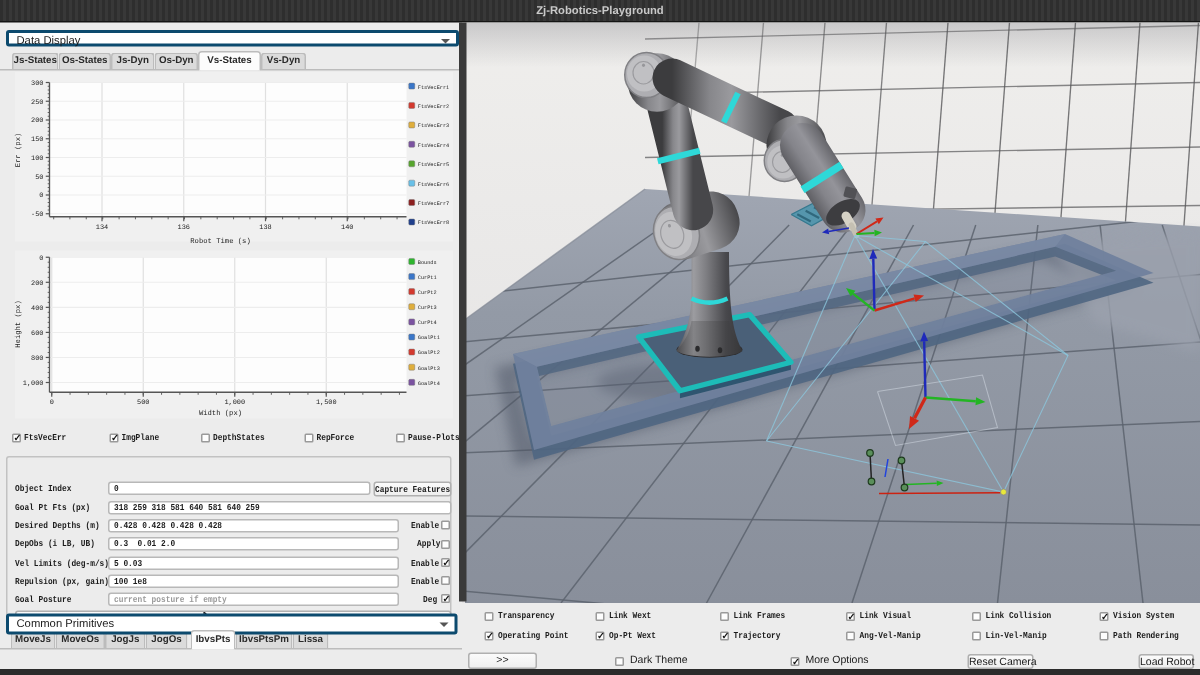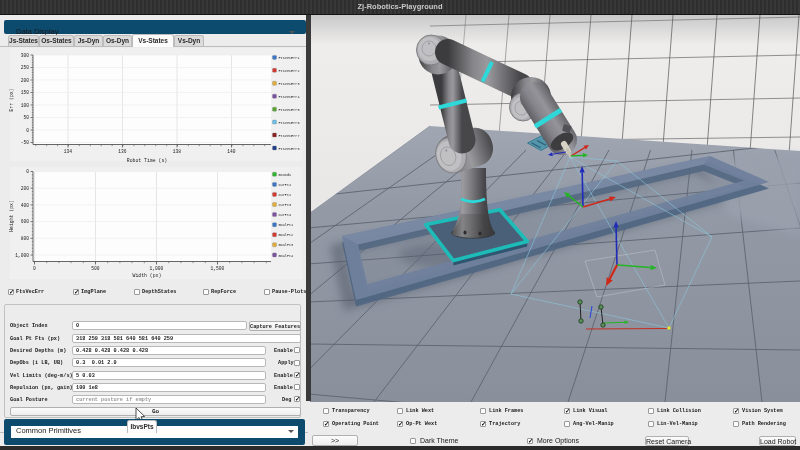--- a/index.html
+++ b/index.html
@@ -1,18 +1,18 @@
 <!DOCTYPE html>
 <html><head><meta charset="utf-8">
 <style>
 *{margin:0;padding:0;box-sizing:border-box}
 html,body{width:800px;height:450px;overflow:hidden;background:#ececec;font-family:"Liberation Sans",sans-serif}
 .abs{position:absolute}
 #titlebar{position:absolute;left:0;top:0;width:800px;height:15px;background:repeating-linear-gradient(90deg,#2e2e2e 0px,#2e2e2e 2px,#383838 2px,#383838 4px);border-bottom:1px solid #151515;color:#c9c9c9;font-size:7.5px;font-weight:bold;text-align:center;line-height:14px}
-.combo{position:absolute;background:#fff;border:7px solid #0c4a6e;border-radius:2px;font-size:7.5px;color:#1a1a1a;padding-left:5px}
+.combo{position:absolute;background:#fff;border:2px solid #0c4a6e;border-radius:2px;font-size:7.5px;color:#1a1a1a;padding-left:5px}
 .combo .arr{position:absolute;right:4px;top:3.5px;width:0;height:0;border-left:3px solid transparent;border-right:3px solid transparent;border-top:3.5px solid #555}
 .tab{position:absolute;background:#dbdbdb;border:1px solid #bcbcbc;border-bottom:none;border-radius:2.5px 2.5px 0 0;font-size:6.5px;font-weight:bold;color:#2a2a2a;text-align:center;white-space:nowrap;overflow:hidden}
 .tab.active{background:#fcfcfc;z-index:3}
 .tabline{position:absolute;height:1px;background:#bcbcbc}
 .mono{font-family:"Liberation Mono",monospace}
 .cb{position:absolute;width:6px;height:6px;background:#fdfdfd;border:1px solid #9a9a9a;border-radius:1px}
 .cb.on:after{content:"\2713";position:absolute;left:0px;top:-2px;font-size:6.5px;color:#111;font-weight:bold}
 .cblab{position:absolute;font-family:"Liberation Mono",monospace;font-size:6px;font-weight:bold;color:#1a1a1a;white-space:nowrap;transform:scaleX(0.87);transform-origin:0 0}
 .field{position:absolute;background:#fff;border:1px solid #b8b8b8;border-radius:2px;font-family:"Liberation Mono",monospace;font-size:6px;font-weight:bold;color:#1a1a1a;line-height:6.5px;padding:1px 0 0 3px;white-space:pre;overflow:hidden}
 .field span{display:inline-block;transform:scaleX(0.87);transform-origin:0 0}
@@ -279,21 +279,21 @@
     <path d="M1,0 L1,12 L4,9.5 L6.2,14.5 L8.2,13.6 L6,8.8 L9.6,8.4 Z" fill="#fff" stroke="#222" stroke-width="0.8"></path>
   </svg>
 <div class="tab" style="left:7px;top:421px;width:30px;height:11px;line-height:10px">MoveJs</div>
 <div class="tab" style="left:37px;top:421px;width:33px;height:11px;line-height:10px">MoveOs</div>
 <div class="tab" style="left:70px;top:421px;width:27px;height:11px;line-height:10px">JogJs</div>
 <div class="tab" style="left:97px;top:421px;width:28px;height:11px;line-height:10px">JogOs</div>
 <div class="tab active" style="left:127px;top:420px;width:30px;height:13px;line-height:12px">IbvsPts</div>
 <div class="tab" style="left:157px;top:421px;width:38px;height:11px;line-height:10px">IbvsPtsPm</div>
 <div class="tab" style="left:195px;top:421px;width:24px;height:11px;line-height:10px">Lissa</div>
 <div class="tabline" style="left:0px;top:432px;width:308px"></div>
-<div class="combo" style="left:4px;top:419px;width:301px;height:26px;line-height:10px">Common Primitives<span class="arr"></span></div>
+<div class="combo" style="left:4px;top:409px;width:301px;height:14px;line-height:10px">Common Primitives<span class="arr"></span></div>
 <svg class="abs" style="left:308px;top:15px" width="492" height="387" viewBox="308 15 492 387">
     <defs>
 <linearGradient id="wallg" x1="0" y1="0" x2="0" y2="1">
  <stop offset="0" stop-color="#efeeec"></stop>
         <stop offset="1" stop-color="#e2e1e2"></stop>
 </linearGradient>
 <linearGradient id="floorg" x1="0" y1="0" x2="0" y2="1">
  <stop offset="0" stop-color="#a0a6b2"></stop>
         <stop offset="0.3" stop-color="#939aa6"></stop>
         <stop offset="1" stop-color="#898f9b"></stop>

